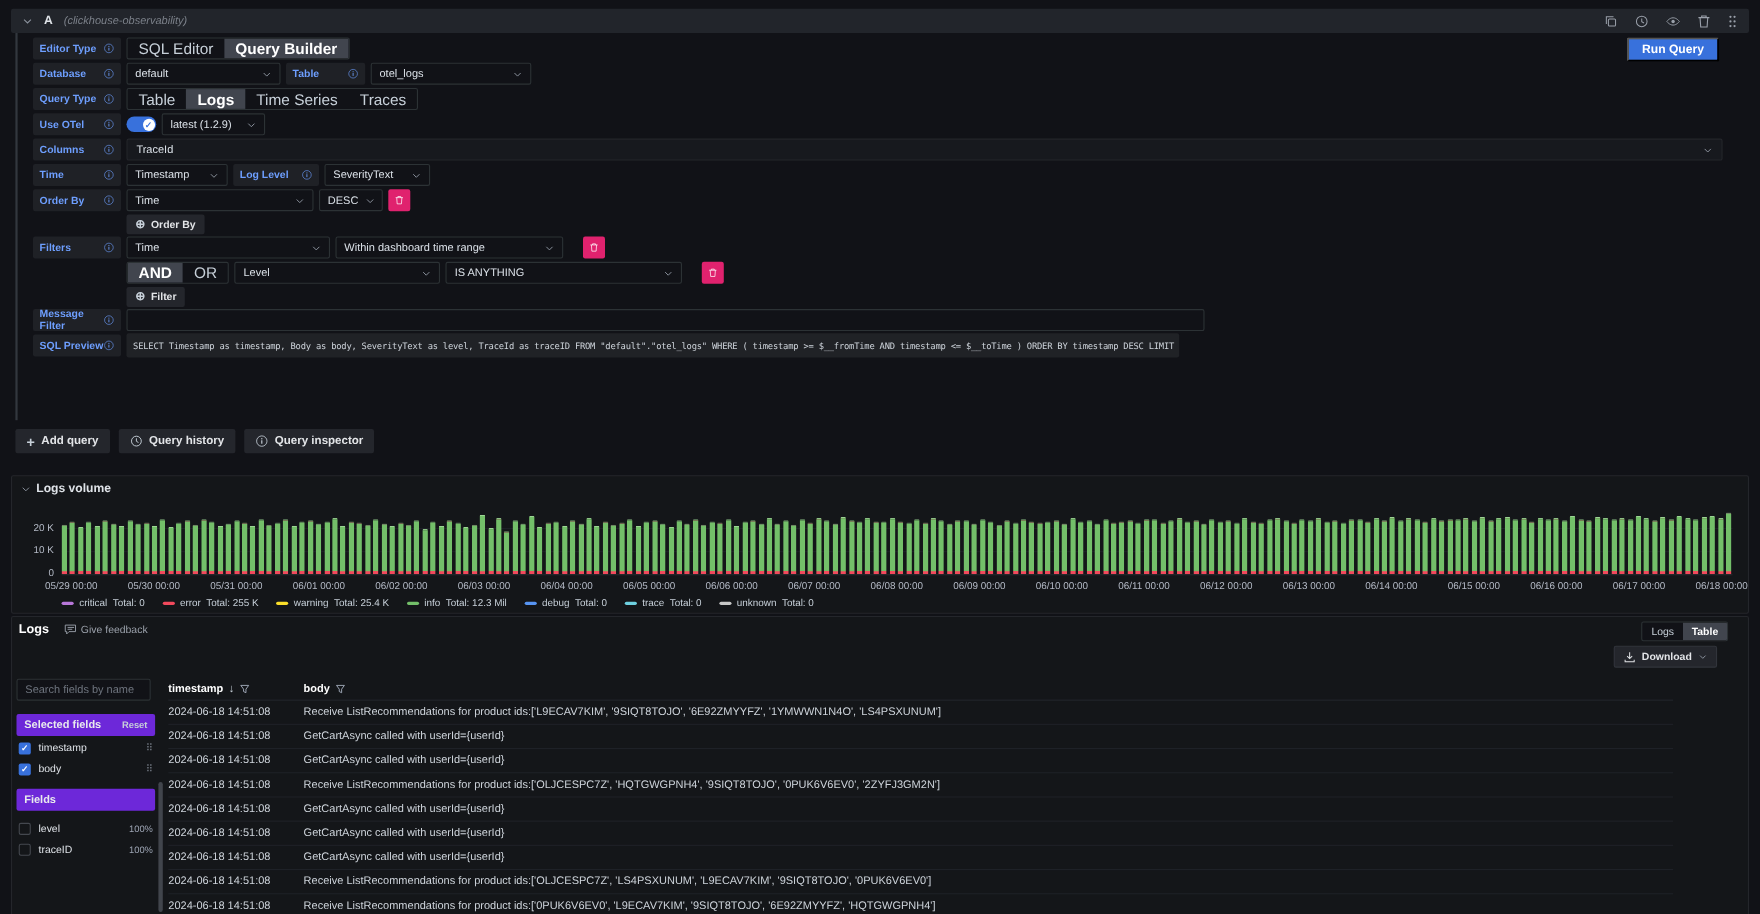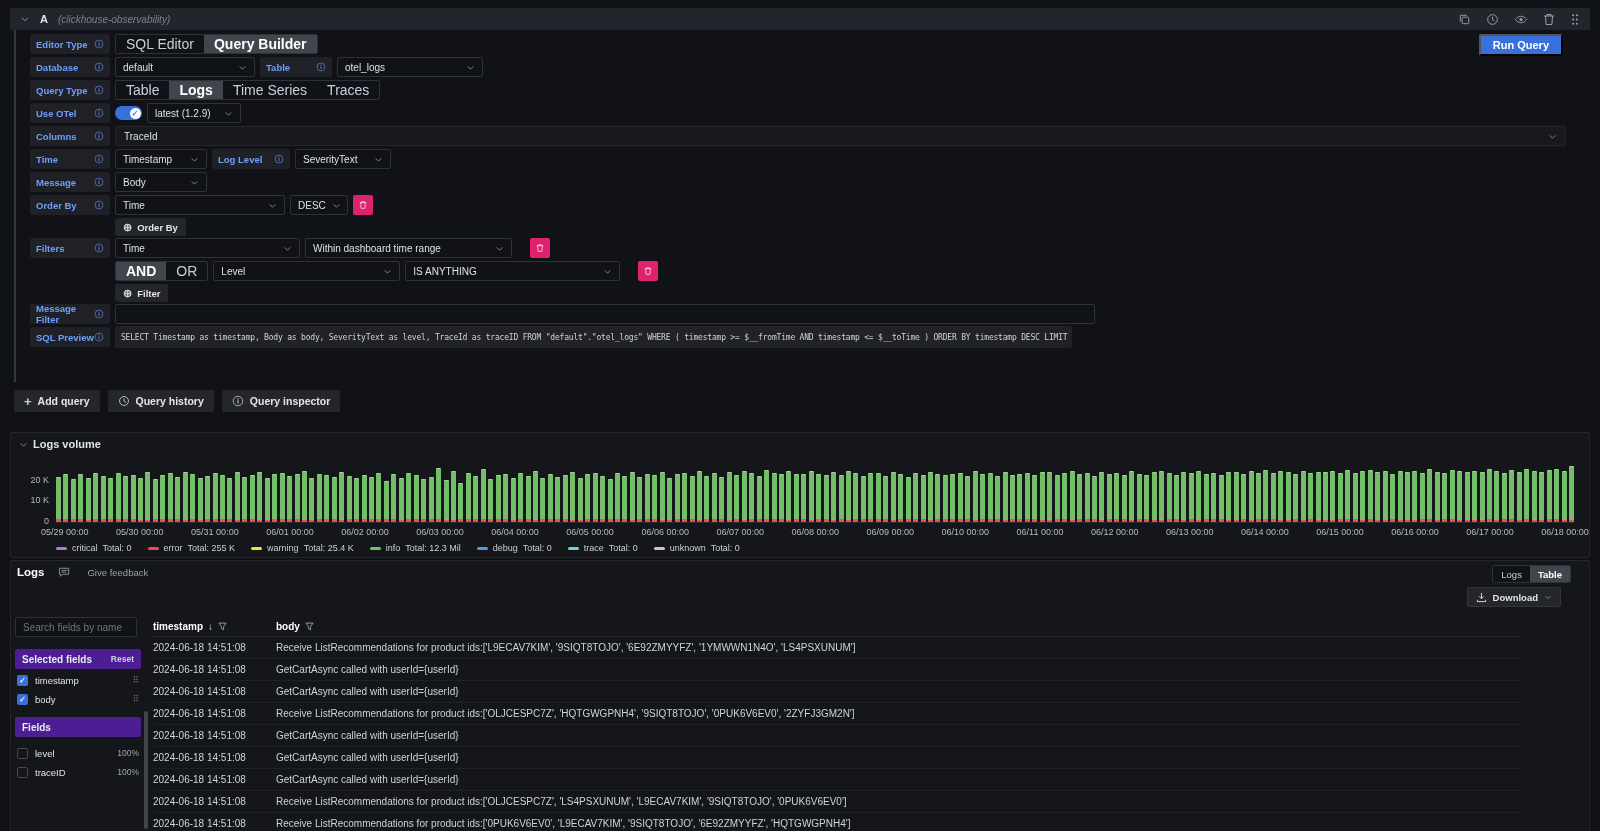--- a/index.html
+++ b/index.html
@@ -67,29 +67,29 @@
   .legend { position:absolute; left:45px; top:110px; display:flex; gap:16px; align-items:center; }
   .lgitem { display:flex; align-items:center; gap:5px; cursor:pointer; }
   .swatch { width:11px; height:3px; border-radius:2px; flex:none; }
   .lgname { font-size:9px; color:#c7d0d9; }
   .lgtotal { font-size:9px; color:#c7d0d9; }
   
   .logs { position:absolute; left:10px; right:10px; top:560px; height:273px; background:#141619;
           border:1px solid #24262b; border-radius:2px; overflow:hidden; }
   .logshead { display:flex; align-items:center; gap:14px; padding:5px 0 0 6px; }
   .logstitle { color:#fff; font-size:11.5px; font-weight:700; }
-  .feedback { display:flex; align-items:center; gap:17px; color:#9aa0aa; font-size:9.5px; cursor:pointer; }
+  .feedback { display:flex; align-items:center; gap:3px; color:#9aa0aa; font-size:9.5px; cursor:pointer; }
   .vt { position:absolute; right:18px; top:4px; display:flex; height:18px; border:1px solid #2c3235; border-radius:2px; overflow:hidden; background:#111217; }
   .vt .opt { padding:0 8px; display:flex; align-items:center; font-size:9.5px; color:#c7d0d9; cursor:pointer; }
   .vt .opt.active { background:#41454e; color:#fff; font-weight:700; }
   .dl { position:absolute; right:28px; top:26px; height:20px; background:#24262c; border:1px solid #31343b; border-radius:2px;
         display:flex; align-items:center; gap:6px; padding:0 8px; color:#e3e5e8; font-size:9.5px; font-weight:600; cursor:pointer; }
   .sidebar { position:absolute; left:4px; top:56px; width:126px; }
   .sinput { width:122px; height:20px; }
-  .sbar { margin-top:12px; height:20px; background:#4c1d95; border-radius:2px; display:flex; align-items:center;
+  .sbar { margin-top:12px; height:20px; background:#6d28d9; border-radius:2px; display:flex; align-items:center;
           justify-content:space-between; padding:0 7px; }
   .sbar .t { color:#e8eaed; font-size:10px; font-weight:700; }
   .reset { color:#c7d0d9; font-size:8.5px; font-weight:600; cursor:pointer; }
   .fieldrow { display:flex; align-items:center; gap:7px; height:16px; margin:3px 2px 0 2px; }
   .cb { width:11px; height:11px; border-radius:2px; flex:none; display:flex; align-items:center; justify-content:center; cursor:pointer; }
   .cb.checked { background:#3871dc; color:#fff; font-size:8px; font-weight:700; }
   .cb.empty { border:1px solid #44484f; background:transparent; }
   .fieldname { color:#dfe3e8; font-size:9.5px; flex:1; }
   .draghandle { color:#6e747e; font-size:9px; cursor:grab; }
   .pct { color:#9da5b4; font-size:8.5px; }
@@ -300,38 +300,20 @@
             </span>
         </div>
         <div class="sel" style="width:96px">
           <span>SeverityText</span>
           <svg class="chev" width="9" height="9" viewBox="0 0 16 16">
               <path d="M3 6l5 5 5-5" fill="none" stroke="currentColor" stroke-width="1.6"></path>
             </svg>
         </div>
       </div>
 
-      <div class="frow">
-        <div class="flabel">
-          <span>Message</span>
-          <span class="inf">
-              <svg width="10" height="10" viewBox="0 0 16 16">
-                <circle cx="8" cy="8" r="6.3" fill="none" stroke="currentColor"></circle>
-                <rect x="7.3" y="7" width="1.4" height="4.2" fill="currentColor"></rect>
-                <rect x="7.3" y="4.4" width="1.4" height="1.5" fill="currentColor"></rect>
-              </svg>
-            </span>
-        </div>
-        <div class="sel" style="width:92px">
-          <span>Body</span>
-          <svg class="chev" width="9" height="9" viewBox="0 0 16 16">
-              <path d="M3 6l5 5 5-5" fill="none" stroke="currentColor" stroke-width="1.6"></path>
-            </svg>
-        </div>
-      </div>
 
       <div class="frow">
         <div class="flabel">
           <span>Order By</span>
           <span class="inf">
               <svg width="10" height="10" viewBox="0 0 16 16">
                 <circle cx="8" cy="8" r="6.3" fill="none" stroke="currentColor"></circle>
                 <rect x="7.3" y="7" width="1.4" height="4.2" fill="currentColor"></rect>
                 <rect x="7.3" y="4.4" width="1.4" height="1.5" fill="currentColor"></rect>
               </svg>

